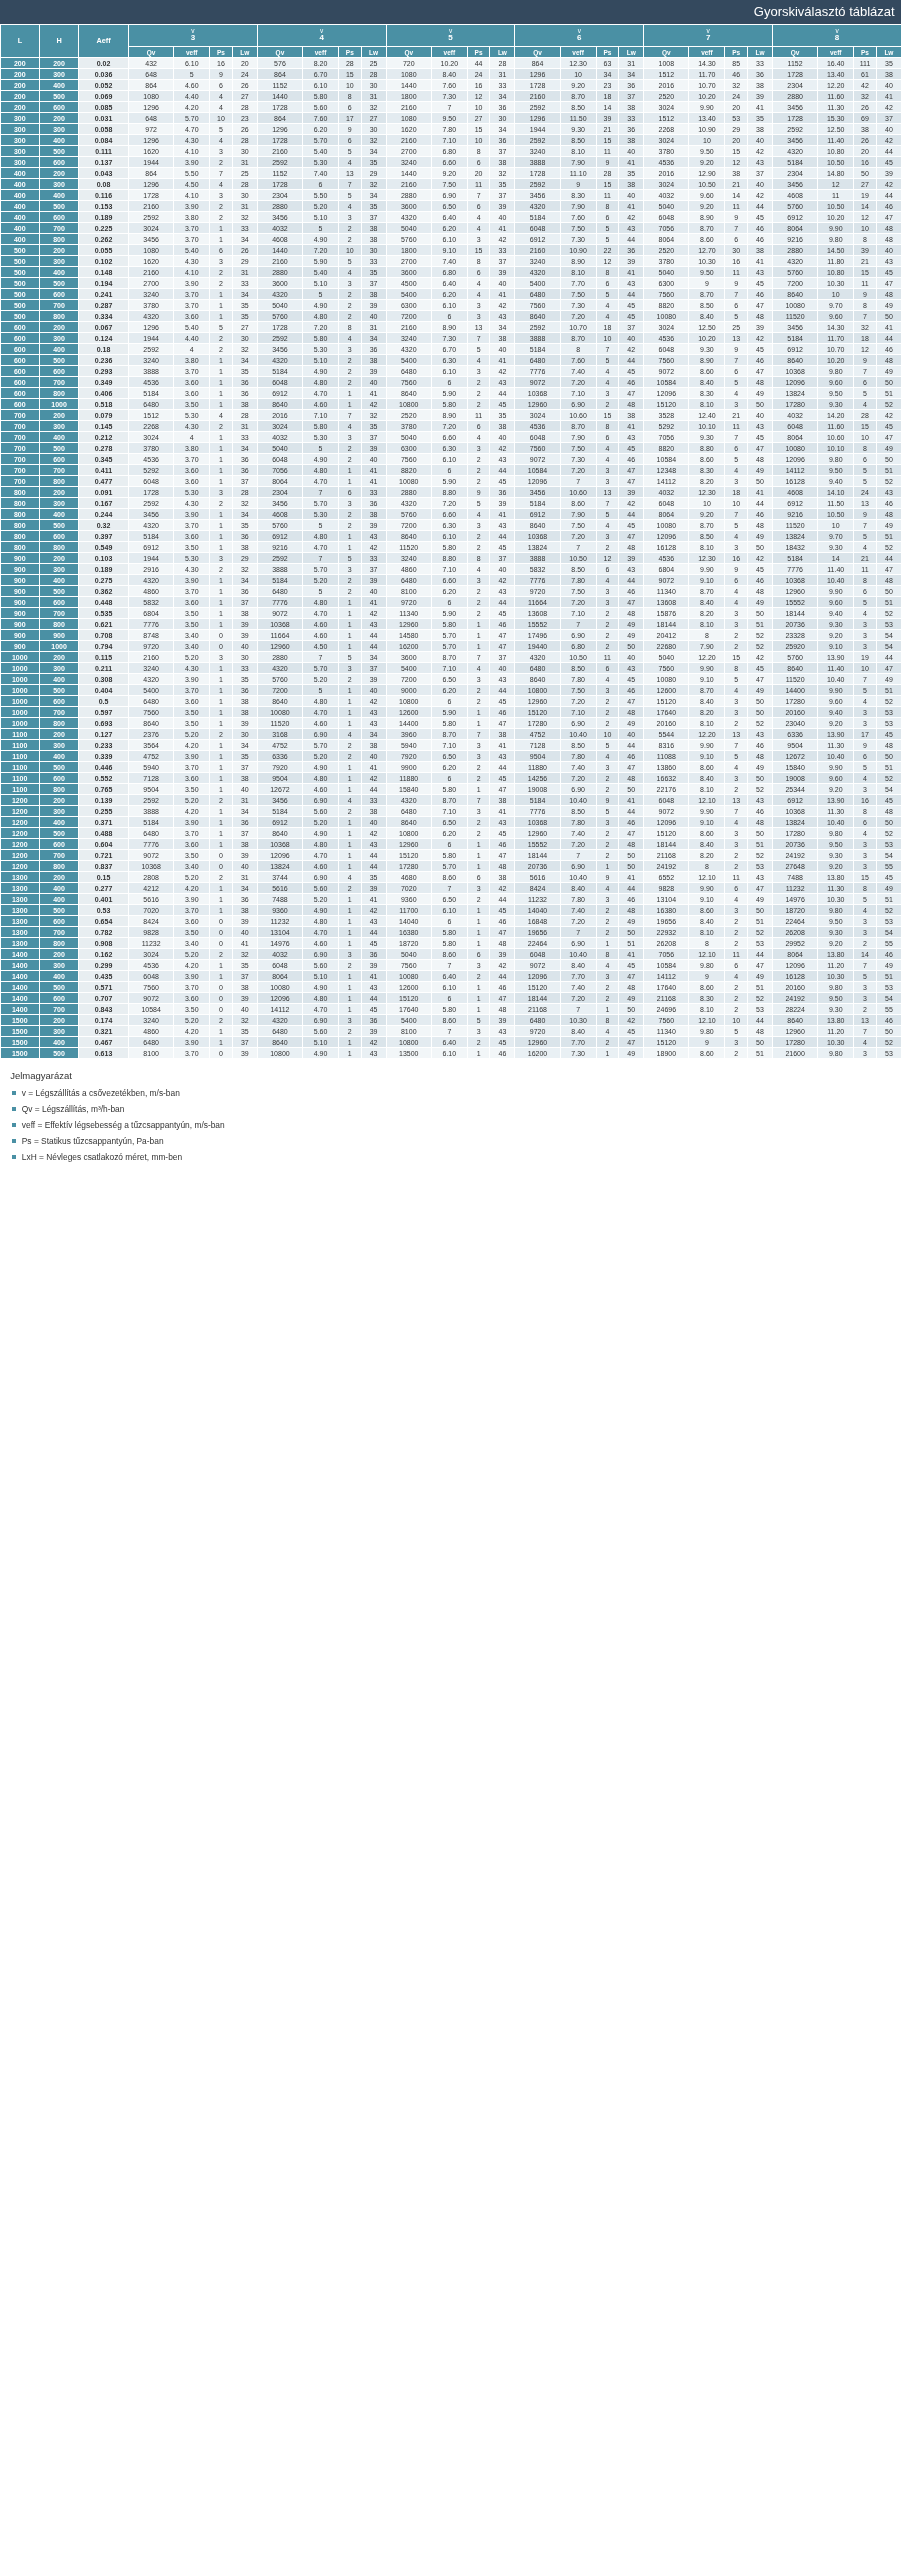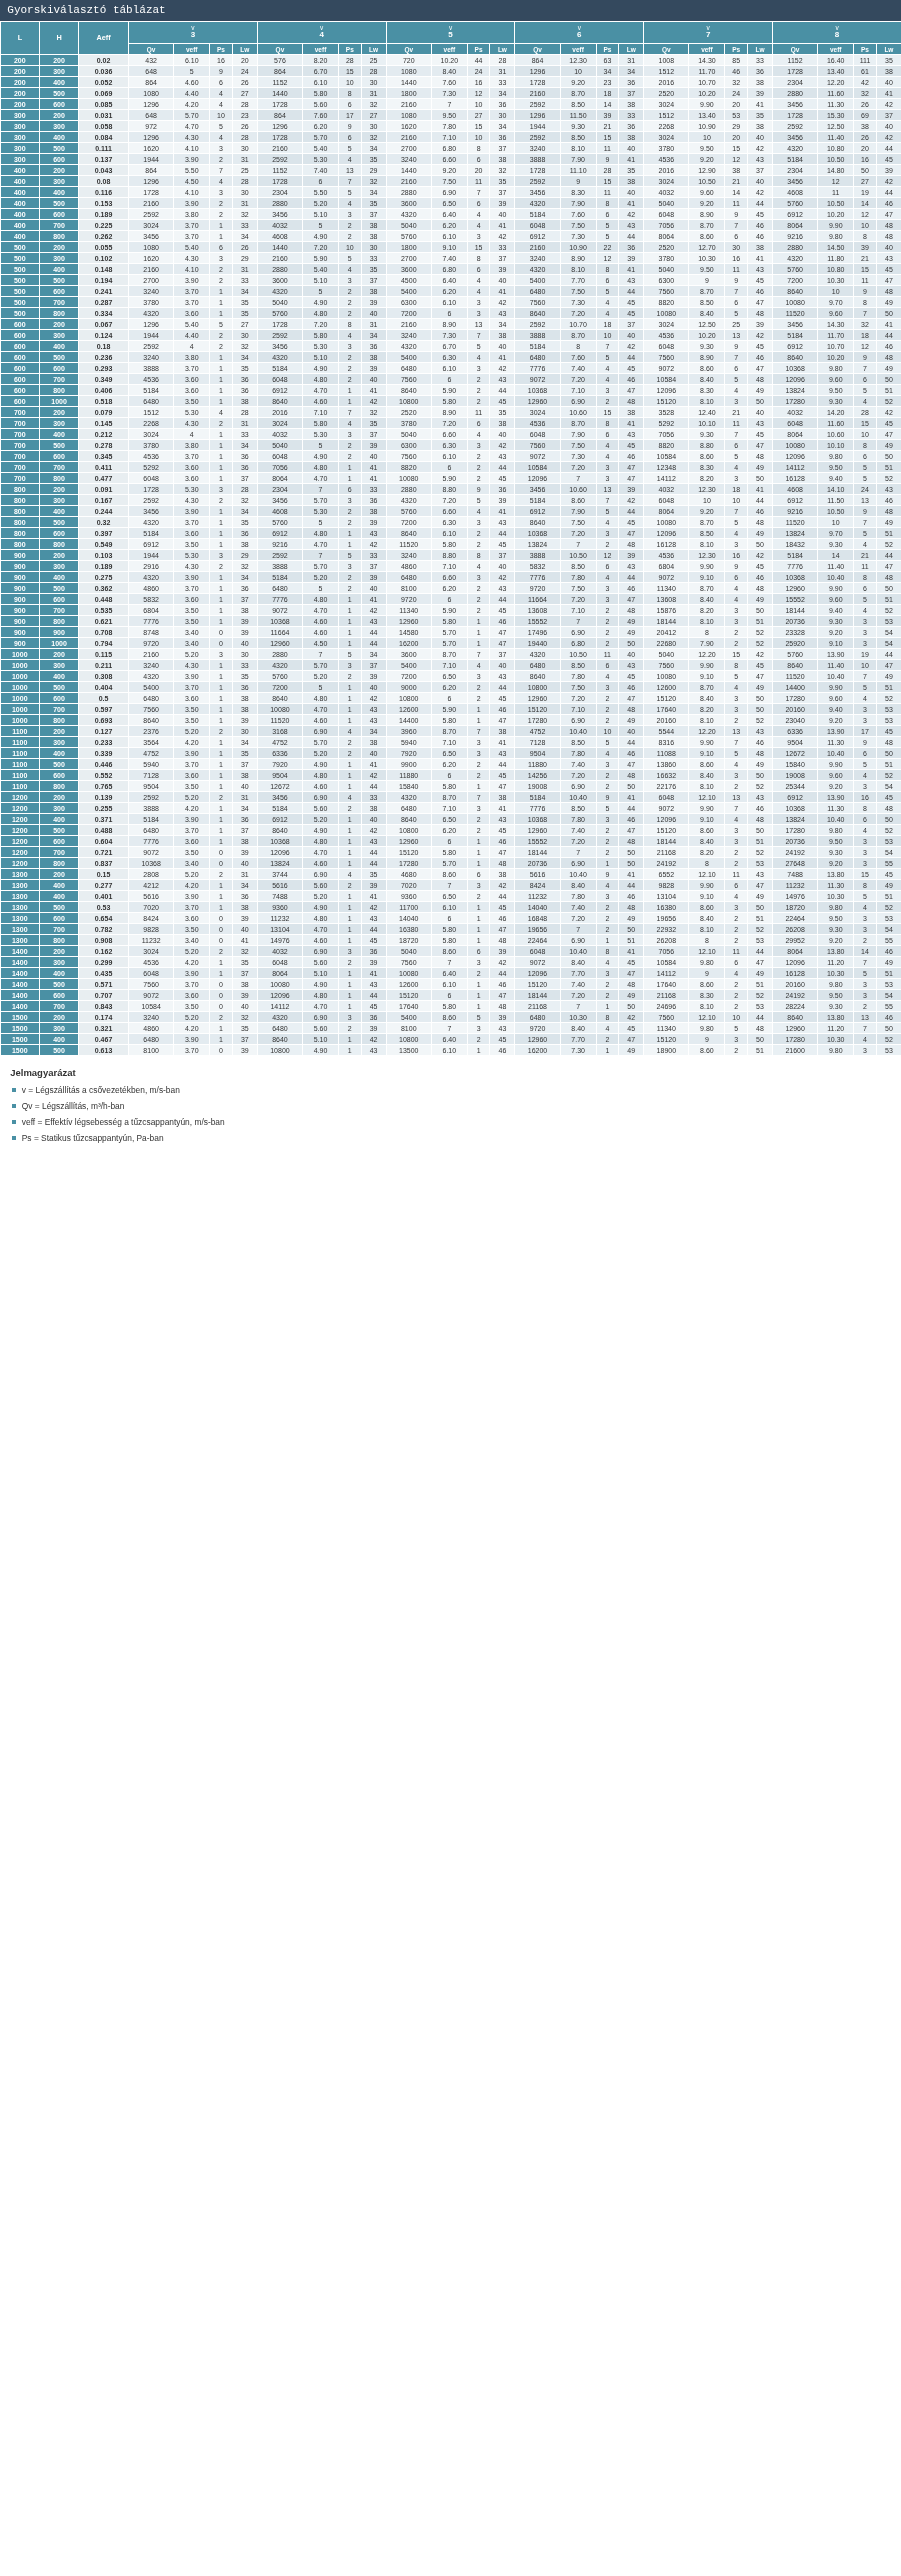--- a/index.html
+++ b/index.html
@@ -9,23 +9,24 @@
     font-family: "Liberation Sans", sans-serif;
   }
   .page {
     width: 902px;
     background: #ffffff;
     position: relative;
   }
   .title-bar {
     background: #34495e;
     color: #ffffff;
-    font-size: 11px;
+    font-size: 13px;
     padding: 4.4px 7.3px;
-    font-family: Liberation Mono, monospace;
+    font-family: Liberation Sans, sans-serif;
+    text-align: right;
   }
   table.grid {
     border-collapse: collapse;
     width: 902px;
     table-layout: fixed;
     font-size: 7.3px;
     font-family: "Liberation Sans", sans-serif;
   }
   table.grid th, table.grid td {
     padding: 0;
@@ -88,21 +89,21 @@
 
   .legend {
     padding: 10.2px 10.2px 17.4px 10.2px;
     font-size: 8.4px;
     color: #333333;
     font-family: "Liberation Sans", sans-serif;
   }
   .legend h3 {
     margin: 0 0 7.3px 0;
     font-size: 9.5px;
-    font-weight: bold;
+    font-weight: normal;
     color: #333333;
   }
   .legend ul { list-style: none; margin: 0; padding: 0; }
   .legend li {
     margin: 0 0 5.1px 0;
     padding-left: 11.6px;
     position: relative;
     line-height: 1.3;
   }
   .legend li::before {
@@ -2851,17 +2852,18 @@
       </tbody>
   </table>
 
   <div class="legend">
     <h3>Jelmagyarázat</h3>
     <ul id="legend-list">
         <li>v = Légszállítás a csővezetékben, m/s-ban</li>
         <li>Qv = Légszállítás, m³/h-ban</li>
         <li>veff = Effektív légsebesség a tűzcsappantyún, m/s-ban</li>
         <li>Ps = Statikus tűzcsappantyún, Pa-ban</li>
+        <li>LxH = Névleges csatlakozó méret, mm-ben</li>
       </ul>
   </div>
 
 </div>
 
 
 </body></html>

